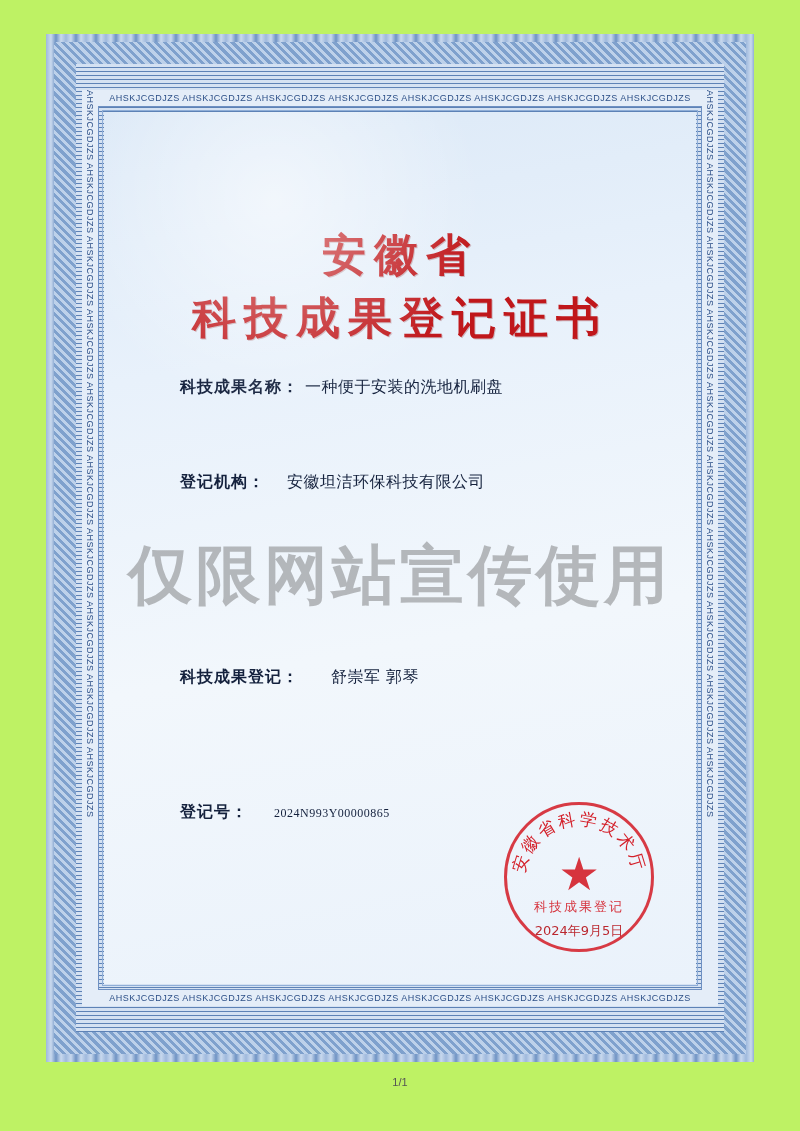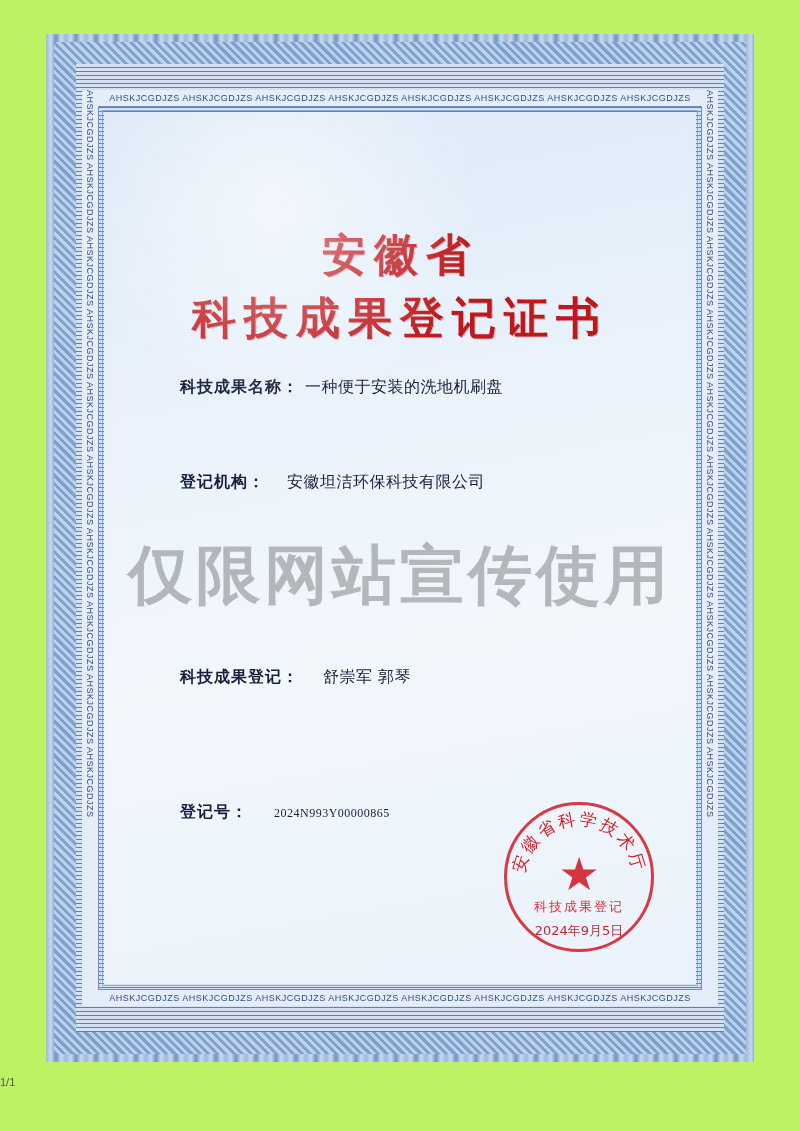--- a/index.html
+++ b/index.html
@@ -190,21 +190,21 @@
     letter-spacing: 0.5px;
   }
   .f-name   { top: 265px; }
   .f-unit   { top: 360px; }
   .f-person { top: 555px; }
   .f-regno  { top: 690px; }
   .f-org    { top: 728px; }
 
   .f-name .value { margin-left: 6px; }
   .f-unit .value { margin-left: 22px; }
-  .f-person .value { margin-left: 24px; }
+  .f-person .value { margin-left: 32px; }
   .f-regno .value { margin-left: 26px; font-family: "Liberation Serif", serif; font-size: 12px; }
   .f-org .value { margin-left: 14px; }
 
   
   .seal {
     position: absolute;
     left: 400px;
     top: 690px;
     width: 150px;
     height: 150px;
@@ -273,21 +273,21 @@
     white-space: nowrap;
     pointer-events: none;
   }
 
   
   .page-number {
     position: absolute;
     left: 0;
     top: 1076px;
     width: 800px;
-    text-align: left;
+    text-align: center;
     font-size: 11px;
     color: #555;
     font-family: "Liberation Sans", sans-serif;
   }
 </style>
 </head>
 <body>
 
 <div class="page">
 

